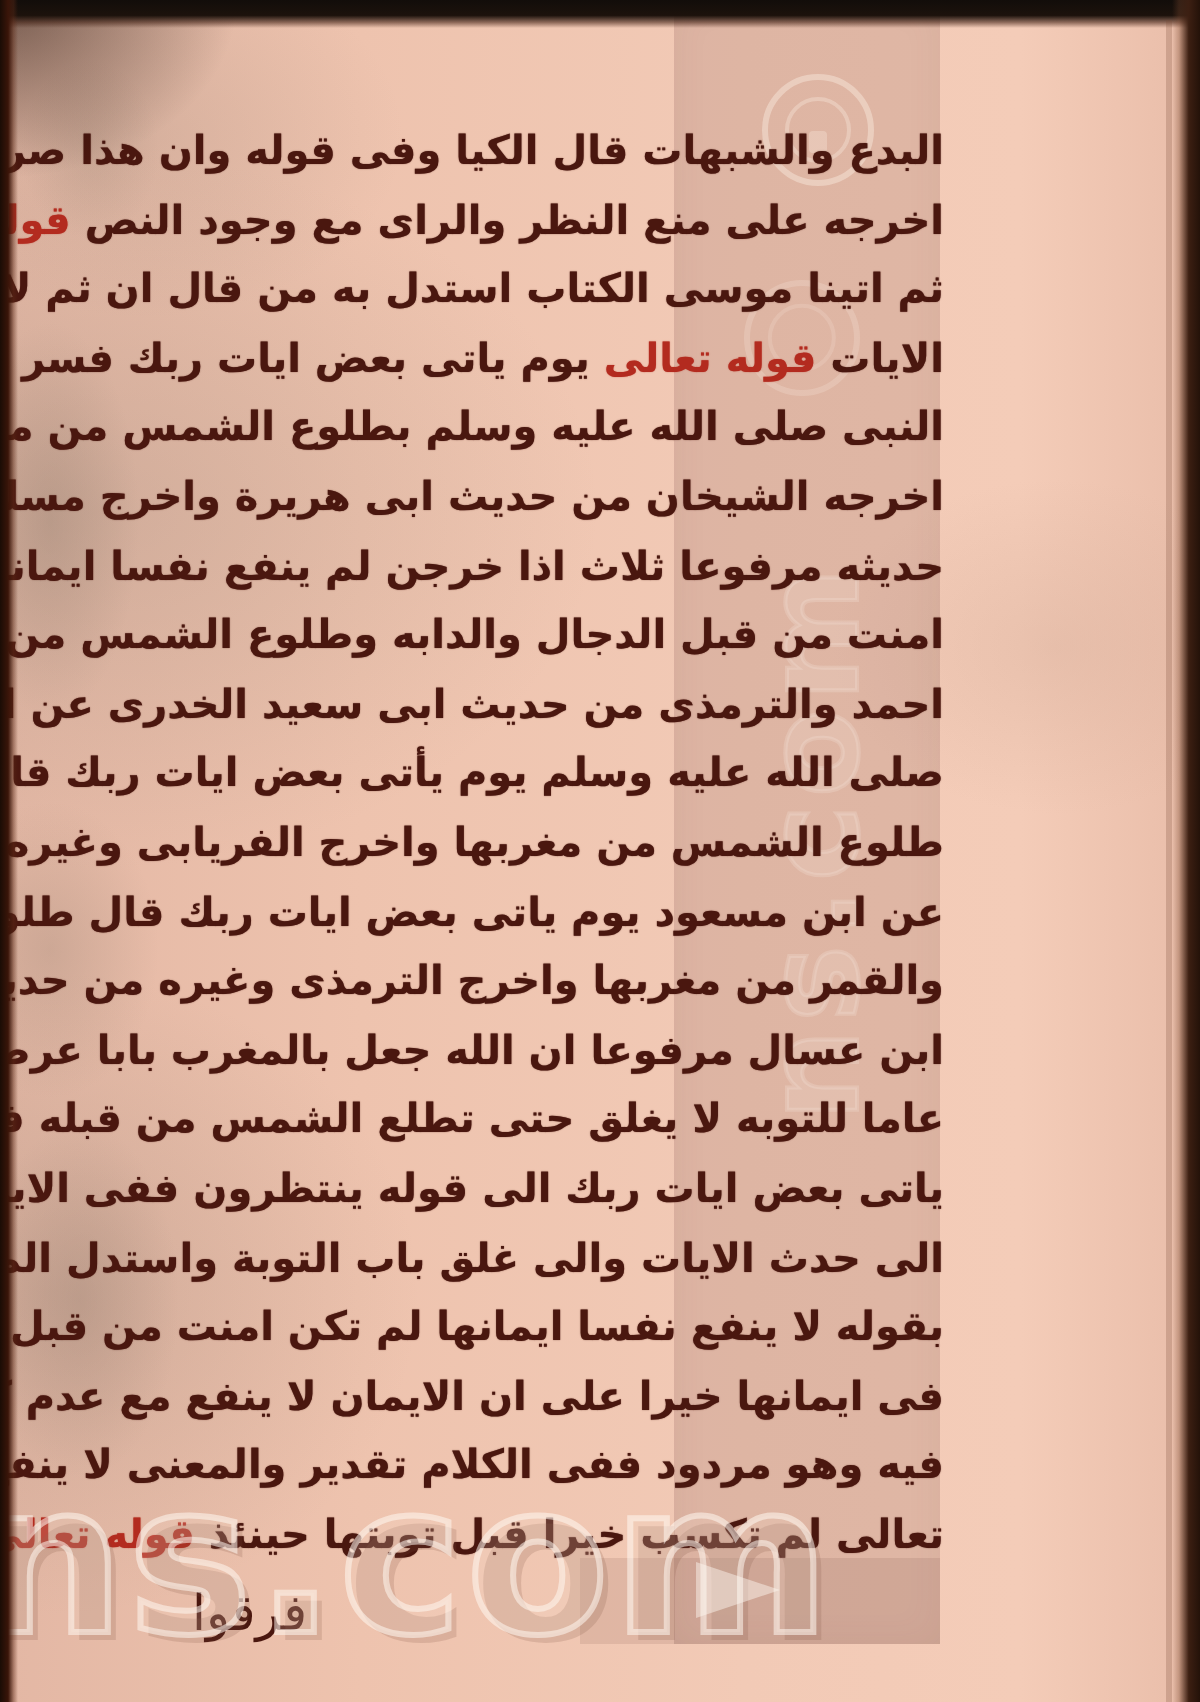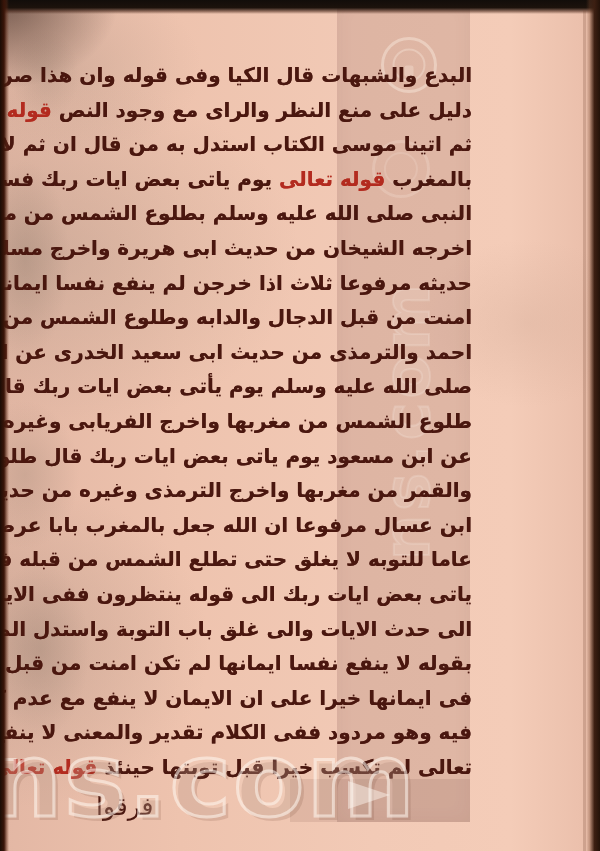--- a/index.html
+++ b/index.html
@@ -72,23 +72,23 @@
   </div>
   <div class="wm-emblem" style="left:372px;top:140px;width:52px;height:52px;border-color:rgba(255,245,235,.20);">
     <div class="inner" style="border-color:rgba(255,245,235,.16);"></div>
   </div>
   <div class="wm-vtext">
     <span>ns.com</span>
   </div>
 
   <div id="text-block">
       <div class="ms-line"><span>البدع والشبهات قال الكيا وفى قوله وان هذا صراطى الاية</span></div>
-      <div class="ms-line"><span>دليل على منع النظر والراى مع وجود النص </span><span class="rubric">قوله تعالى</span></div>
+      <div class="ms-line"><span>اخرجه على منع النظر والراى مع وجود النص </span><span class="rubric">قوله تعالى</span></div>
       <div class="ms-line"><span>ثم اتينا موسى الكتاب استدل به من قال ان ثم لا تقييد</span></div>
-      <div class="ms-line"><span>بالمغرب </span><span class="rubric">قوله تعالى</span><span> يوم ياتى بعض ايات ربك فسر</span></div>
+      <div class="ms-line"><span>الايات </span><span class="rubric">قوله تعالى</span><span> يوم ياتى بعض ايات ربك فسر</span></div>
       <div class="ms-line"><span>النبى صلى الله عليه وسلم بطلوع الشمس من مغربها</span></div>
       <div class="ms-line"><span>اخرجه الشيخان من حديث ابى هريرة واخرج مسلم من</span></div>
       <div class="ms-line"><span>حديثه مرفوعا ثلاث اذا خرجن لم ينفع نفسا ايمانها لم تكن</span></div>
       <div class="ms-line"><span>امنت من قبل الدجال والدابه وطلوع الشمس من مغربها واخرج</span></div>
       <div class="ms-line"><span>احمد والترمذى من حديث ابى سعيد الخدرى عن النبى</span></div>
       <div class="ms-line"><span>صلى الله عليه وسلم يوم يأتى بعض ايات ربك قال</span></div>
       <div class="ms-line"><span>طلوع الشمس من مغربها واخرج الفريابى وغيره بسند صحيح</span></div>
       <div class="ms-line"><span>عن ابن مسعود يوم ياتى بعض ايات ربك قال طلوع الشمس</span></div>
       <div class="ms-line"><span>والقمر من مغربها واخرج الترمذى وغيره من حديث صفوان</span></div>
       <div class="ms-line"><span>ابن عسال مرفوعا ان الله جعل بالمغرب بابا عرضه سبعون</span></div>

